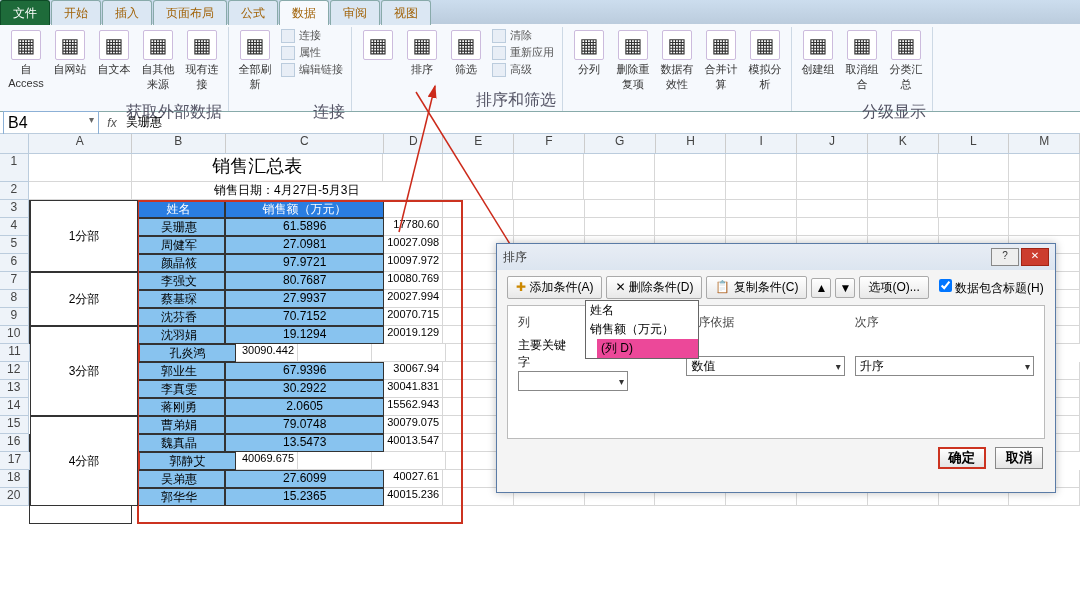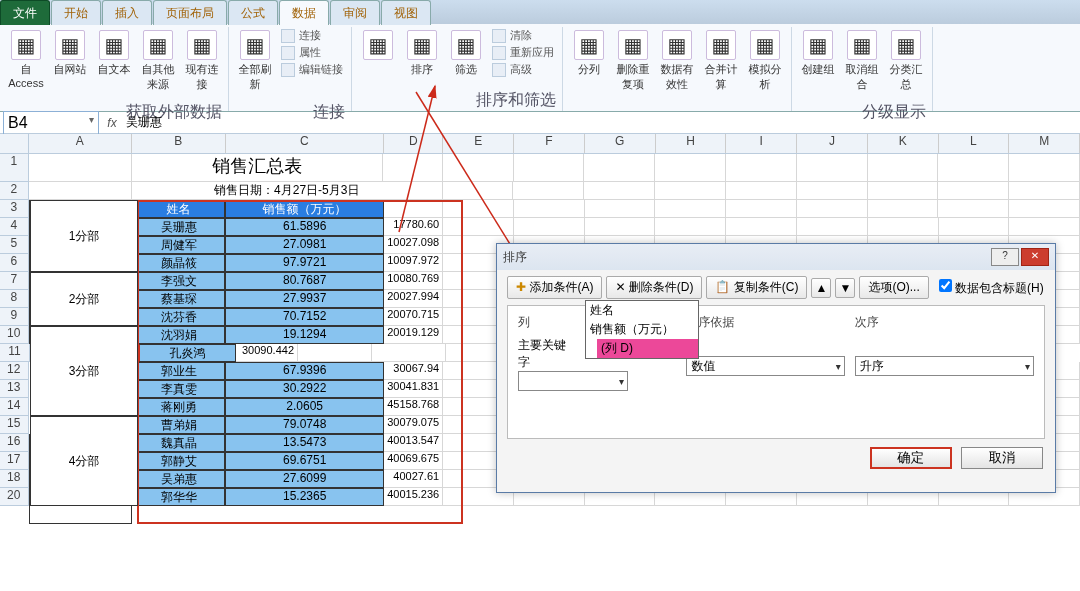--- a/index.html
+++ b/index.html
@@ -68,21 +68,21 @@
 .dlg-grid { margin:0 10px 8px; border:1px solid #bbb; background:#fff; height:134px; padding:4px; }
 .dlg-grid table{ width:100%; font-size:12px; }
 .dlg-grid th{ text-align:left; font-weight:normal; padding:2px 4px; color:#444; }
 .dlg-grid td{ padding:2px 4px; }
 .combo { width:100%; border:1px solid #888; height:20px; background:#fff; position:relative; padding:0 16px 0 4px; line-height:18px; }
 .combo::after{content:"▾";position:absolute;right:3px;top:1px;font-size:10px;color:#333;}
 .dropdown { position:absolute; left:88px; top:56px; width:114px; background:#fff; border:1px solid #666; font-size:12px; z-index:5; }
 .dropdown div{ padding:1px 4px; }
 .dropdown .hi{ background:#ec4899;margin-left:11px; }
 .dlg-foot { text-align:right; padding:0 12px; }
-.dlg-foot button { width:82px; height:22px; border:1px solid #888; background:linear-gradient(#fff,#e4e4e4); margin-left:6px; }
+.dlg-foot button { width:48px; height:22px; border:1px solid #888; background:linear-gradient(#fff,#e4e4e4); margin-left:6px;font-weight:bold; }
 .dlg-foot button.ok{ border:2px solid #cc3320; }
 </style>
 </head>
 <body>
 
 <div class="tabs" id="tabs">
     <div class="tab file">文件</div>
     <div class="tab">开始</div>
     <div class="tab">插入</div>
     <div class="tab">页面布局</div>
@@ -423,21 +423,21 @@
         <div class="cell cW"></div>
         <div class="cell cW"></div>
         <div class="cell cW"></div>
         <div class="cell cW"></div>
       </div>
       <div class="row">
         <div class="rh">14</div>
         <div class="cell cA" style="border-top: none; border-right: 1px solid rgb(51, 51, 51); border-bottom: none; border-left: 1px solid rgb(51, 51, 51); border-image: initial; background: rgb(255, 255, 255); visibility: hidden;"></div>
         <div class="cell cB bodycell">蒋刚勇</div>
         <div class="cell cC bodycell">2.0605</div>
-        <div class="cell cD dval">45158.768</div>
+        <div class="cell cD dval">15562.943</div>
         <div class="cell cW"></div>
         <div class="cell cW"></div>
         <div class="cell cW"></div>
         <div class="cell cW"></div>
         <div class="cell cW"></div>
         <div class="cell cW"></div>
         <div class="cell cW"></div>
         <div class="cell cW"></div>
         <div class="cell cW"></div>
       </div>
@@ -470,21 +470,20 @@
         <div class="cell cW"></div>
         <div class="cell cW"></div>
         <div class="cell cW"></div>
         <div class="cell cW"></div>
         <div class="cell cW"></div>
       </div>
       <div class="row">
         <div class="rh">17</div>
         <div class="cell cA" style="border-top: none; border-right: 1px solid rgb(51, 51, 51); border-bottom: none; border-left: 1px solid rgb(51, 51, 51); border-image: initial; background: rgb(255, 255, 255); visibility: hidden;"></div>
         <div class="cell cB bodycell">郭静艾</div>
-        <div class="cell cC bodycell">69.6751</div>
         <div class="cell cD dval">40069.675</div>
         <div class="cell cW"></div>
         <div class="cell cW"></div>
         <div class="cell cW"></div>
         <div class="cell cW"></div>
         <div class="cell cW"></div>
         <div class="cell cW"></div>
         <div class="cell cW"></div>
         <div class="cell cW"></div>
         <div class="cell cW"></div>

